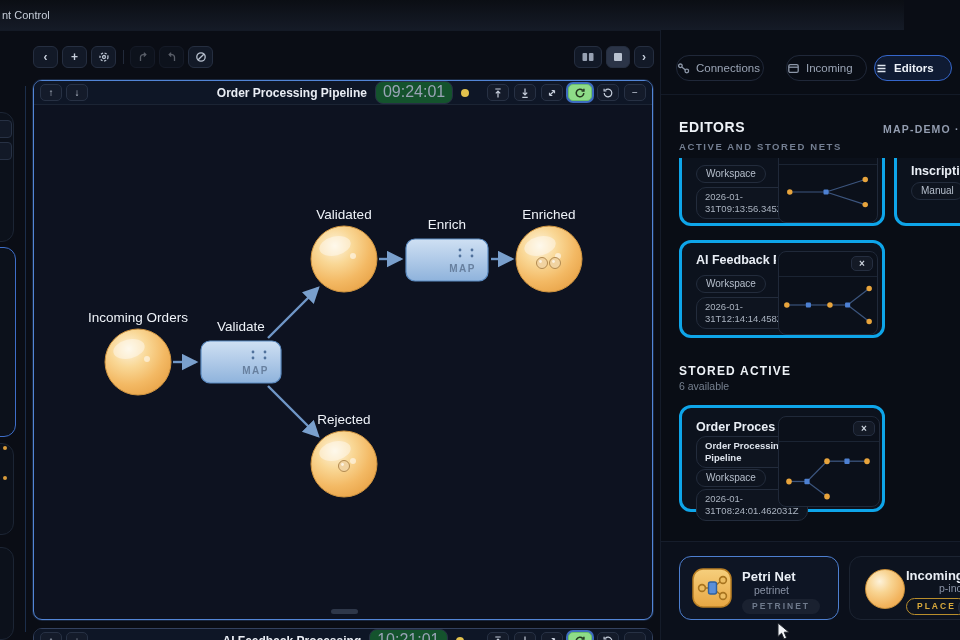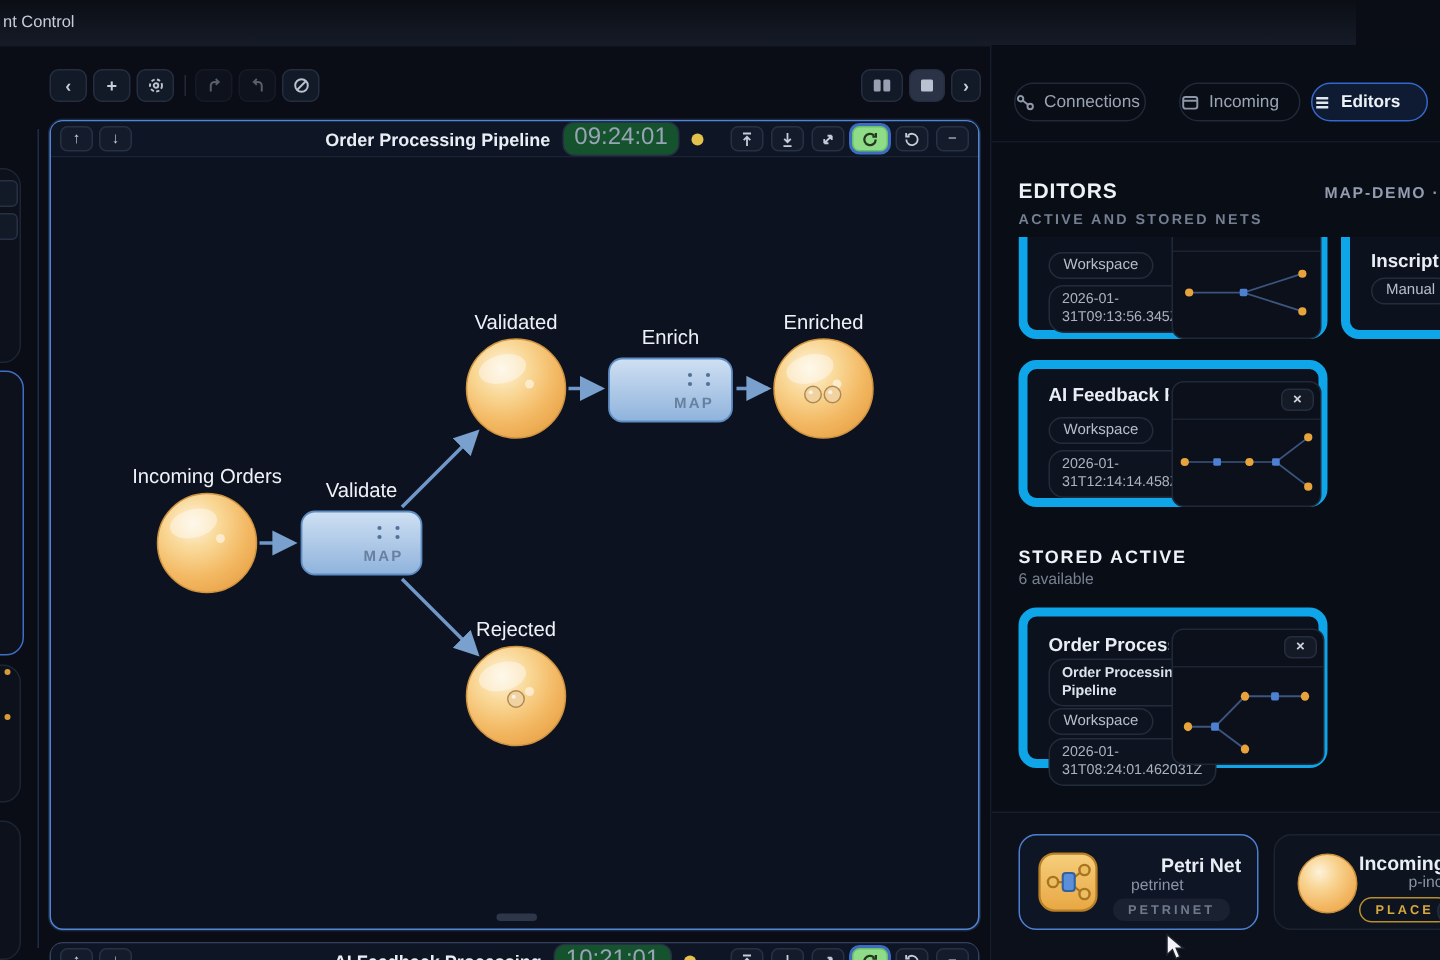--- a/index.html
+++ b/index.html
@@ -40,21 +40,21 @@
     border:1.5px solid #33415e;border-radius:9px;background:#0e1626;}
   
   #right{position:absolute;left:660px;top:30px;width:300px;height:610px;overflow:hidden;
     border-left:1px solid #151c2a;background:#090d15;box-sizing:border-box;}
   .tab{position:absolute;top:25px;height:26px;display:flex;align-items:center;justify-content:flex-start;
     gap:6px;border:1px solid #202839;border-radius:14px;color:#9aa4b5;font-size:11.5px;box-sizing:border-box;}
   .tab.active{background:#0f1b33;border:1.5px solid #3566cb;color:#ecf1f8;font-weight:700;}
   .sechead{position:absolute;font-weight:700;color:#eef2f7;letter-spacing:.6px;}
   .secsub{position:absolute;font-weight:700;color:#747f92;letter-spacing:1.6px;font-size:9.5px;}
   .secmeta{position:absolute;font-weight:700;color:#939db0;letter-spacing:1.2px;font-size:10.5px;white-space:nowrap;}
-  .card{position:absolute;background:#0c121d;border:6px solid #0ea5e9;border-radius:12px;box-sizing:border-box;}
+  .card{position:absolute;background:#0c121d;border:3px solid #0ea5e9;border-radius:12px;box-sizing:border-box;}
   .cardtitle{position:absolute;font-size:12.5px;font-weight:700;color:#e9eef5;white-space:nowrap;}
   .pill{position:absolute;display:inline-block;padding:2px 9px 3px;border:1px solid #232c3c;
     border-radius:999px;background:#0e141f;color:#b6bfcc;font-size:10px;white-space:nowrap;}
   .pillblock{position:absolute;display:inline-block;padding:3px 8px;border:1px solid #232c3c;
     border-radius:10px;background:#0e141f;color:#aab3c0;font-size:9.5px;line-height:12px;white-space:pre-line;}
   .pillname{position:absolute;display:inline-block;padding:3px 8px;border:1px solid #232c3c;
     border-radius:10px;background:#0e141f;color:#dde3ec;font-size:9.5px;font-weight:700;line-height:12px;white-space:pre-line;}
   .minibox{position:absolute;border:1px solid #202939;border-radius:8px;box-sizing:border-box;background:#0b101a;}
   .minihead{position:absolute;left:0;right:0;top:0;height:24px;border-bottom:1px solid #1b2433;}
   .xbtn{position:absolute;right:4px;top:4px;width:22px;height:15px;display:flex;align-items:center;
@@ -423,21 +423,21 @@
                 <stop offset="1" stop-color="#e8a743"></stop>
               </linearGradient>
             </defs>
           <rect x="1" y="1" width="38" height="38" rx="10" fill="url(#ic)" stroke="#b97f24" stroke-width="1.5"></rect>
           <path d="M12.5 20 H17 M23.5 17.5 L29 13 M23.5 22.5 L29 27" stroke="#a8741f" stroke-width="1.5" fill="none"></path>
           <circle cx="10" cy="20" r="3.4" fill="#edbd62" stroke="#a8741f" stroke-width="1.6"></circle>
           <circle cx="31" cy="12" r="3.4" fill="#edbd62" stroke="#a8741f" stroke-width="1.6"></circle>
           <circle cx="31" cy="28" r="3.4" fill="#edbd62" stroke="#a8741f" stroke-width="1.6"></circle>
           <rect x="16.5" y="14" width="8" height="12" rx="2" fill="#5b8fd9" stroke="#31619f" stroke-width="1.4"></rect>
         </svg>
-        <span class="cardtitle" style="left:62px;top:12px;font-size:13px;margin-left:32px;">Petri Net</span>
+        <span class="cardtitle" style="left:62px;top:12px;font-size:13px;">Petri Net</span>
         <span class="abs" style="left:74px;top:27px;font-size:10.5px;color:#8a93a6;">petrinet</span>
         <span class="badge" style="left:62px;top:42px;">PETRINET</span>
       </div>
       <div class="shelfcard" style="left:188px;width:220px;">
         <div class="sphere" style="left:15px;top:12px;width:40px;height:40px;"></div>
         <span class="cardtitle" style="left:56px;top:11px;font-size:13px;">Incoming Orders</span>
         <span class="abs" style="left:89px;top:25px;font-size:10.5px;color:#8a93a6;">p-incoming</span>
         <span class="badge place" style="left:56px;top:41px;">PLACE</span>
         <span class="abs" style="left:108px;top:41px;width:44px;height:17px;border-radius:999px;background:#1a212e;border:1px solid #242e3f;"></span>
       </div>

